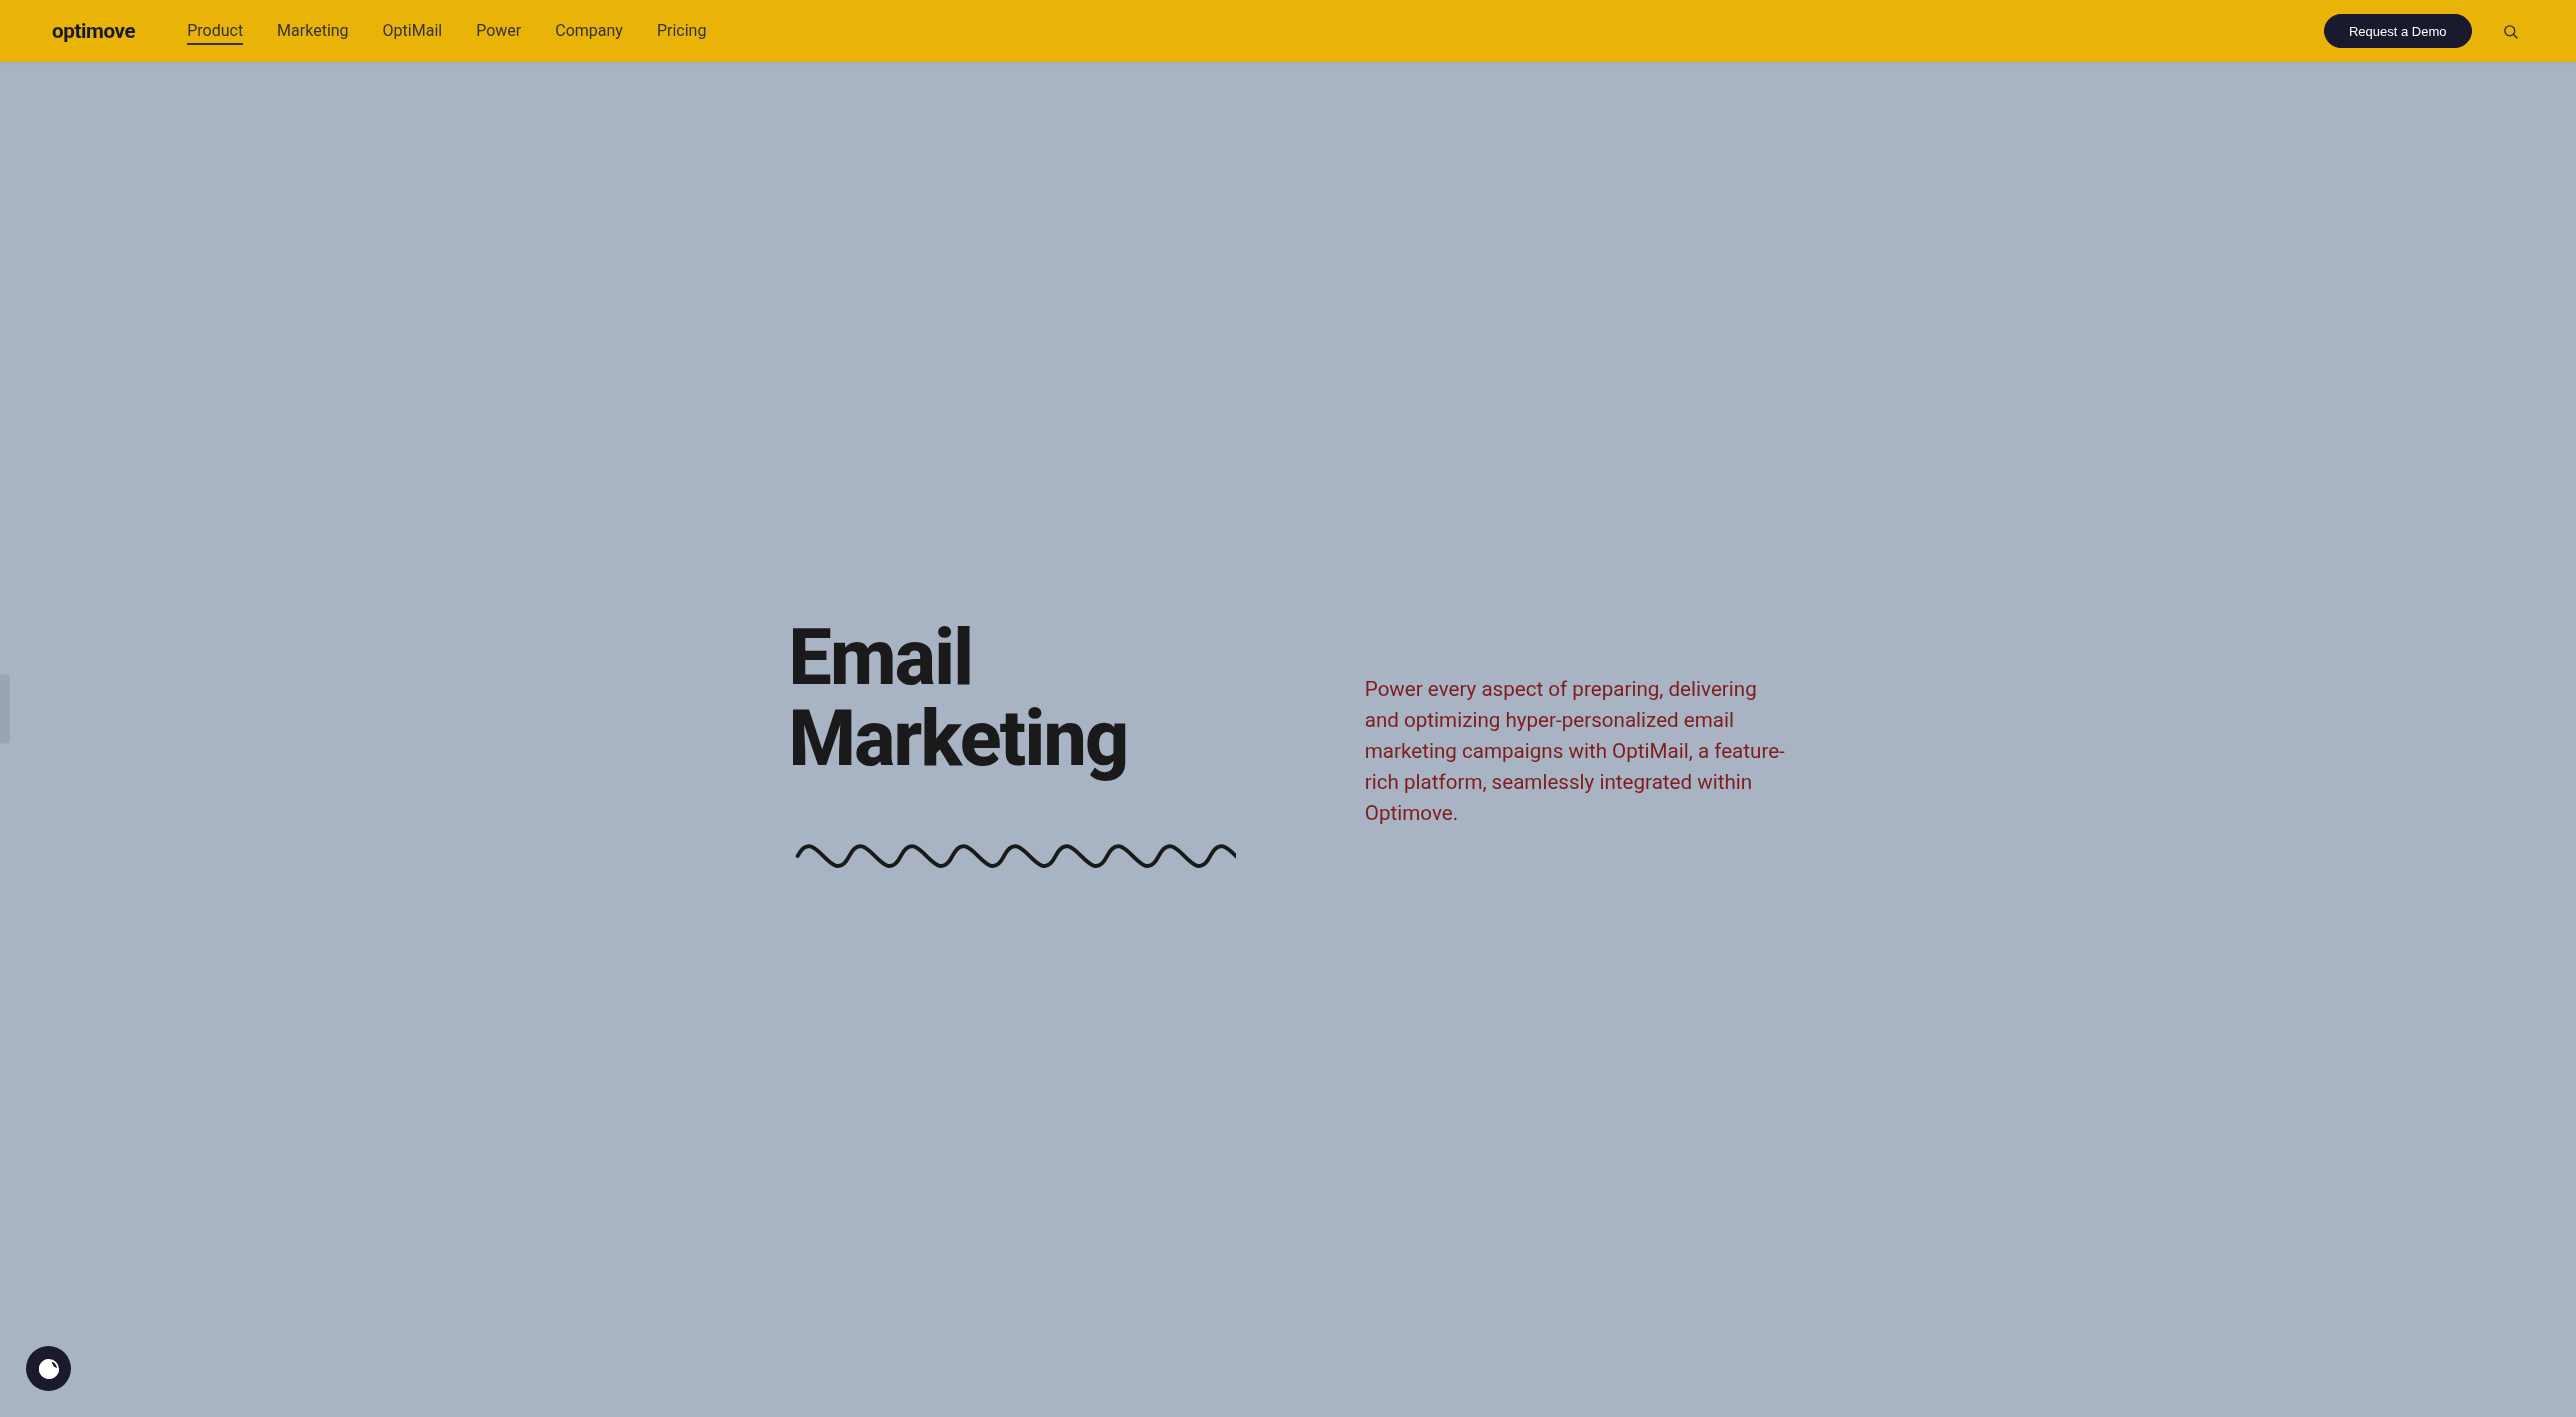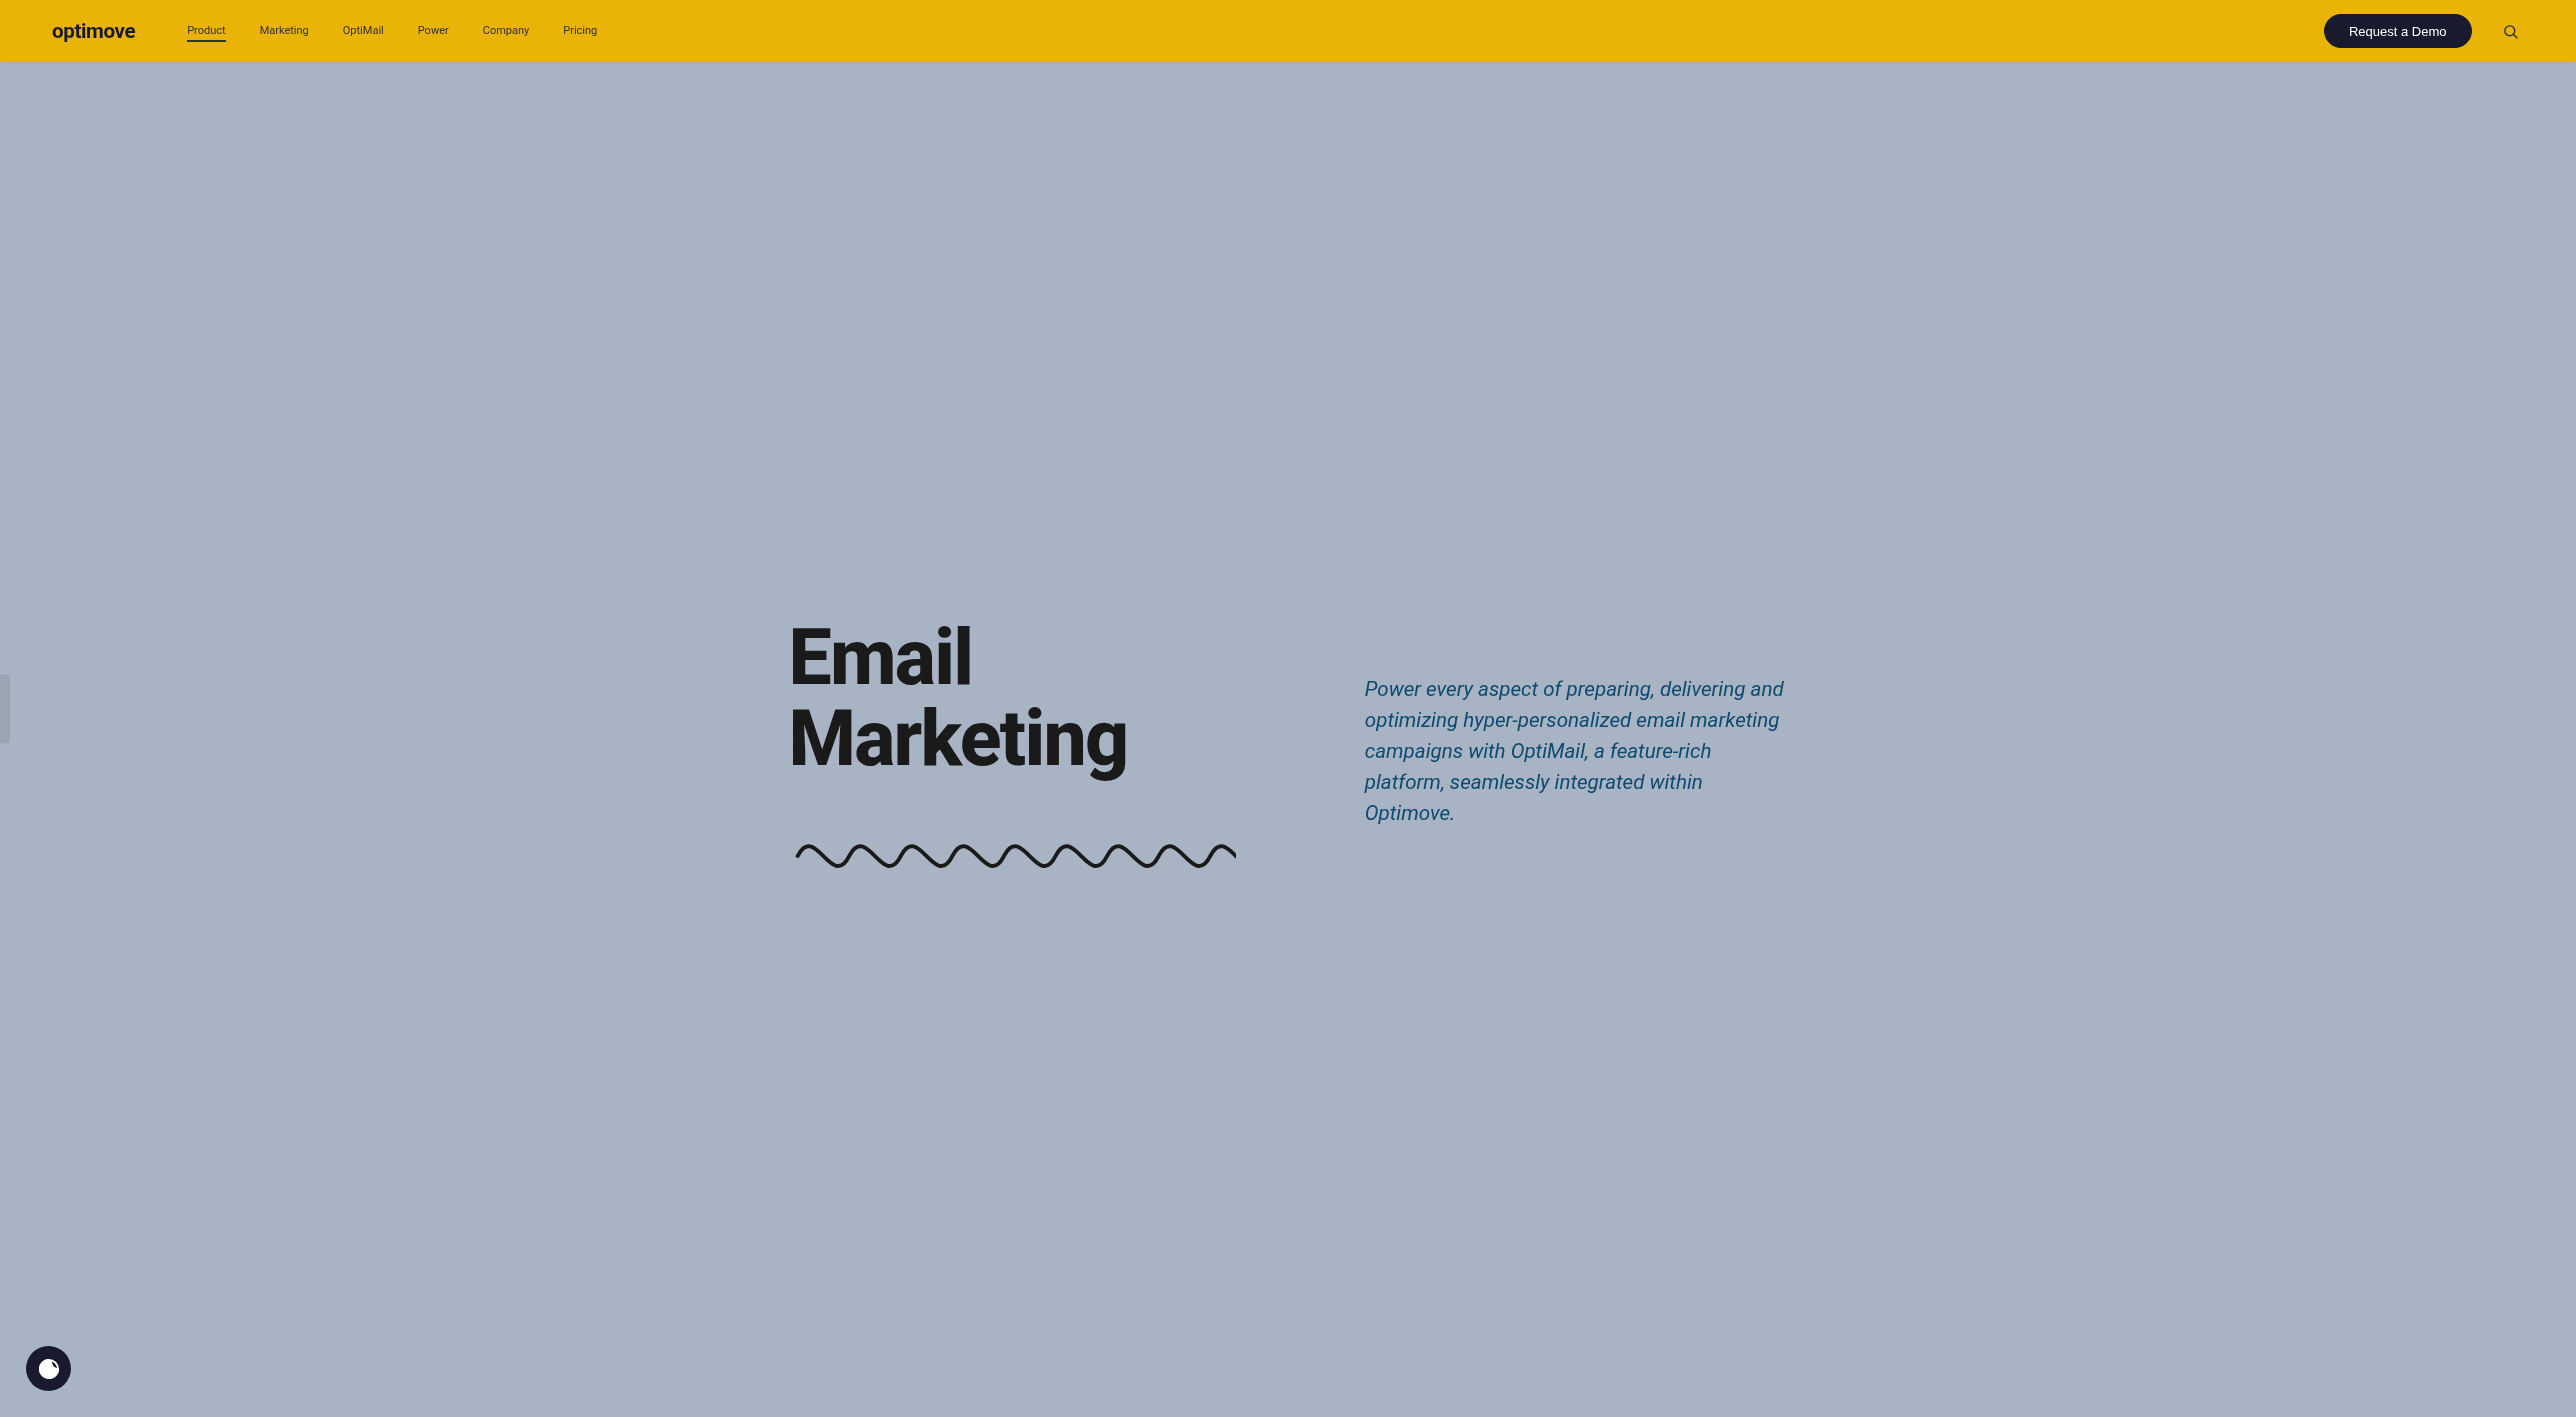--- a/index.html
+++ b/index.html
@@ -40,21 +40,21 @@
     }
 
     .navbar-nav {
       display: flex;
       align-items: center;
       gap: 34px;
       flex: 1;
     }
 
     .nav-item {
-      font-size: 11px;
+      font-size: 16px;
       color: #333;
       cursor: pointer;
       text-decoration: none;
       position: relative;
       padding-bottom: 1.7px;
     }
 
     .nav-item.active::after {
       content: '';
       position: absolute;
@@ -138,24 +138,23 @@
     .hero-wavy {
       margin-top: 8.6px;
     }
 
     .hero-right {
       flex: 1;
     }
 
     .hero-description {
       font-size: 20.6px;
-      color: #0c4a6e;
+      color: #7f1d1d;
       line-height: 1.5;
       font-weight: 400;
-      font-style: italic;
     }
 
     
     .scroll-hint {
       position: absolute;
       left: 0;
       top: 50%;
       transform: translateY(-50%);
       width: 10.3px;
       height: 69px;

